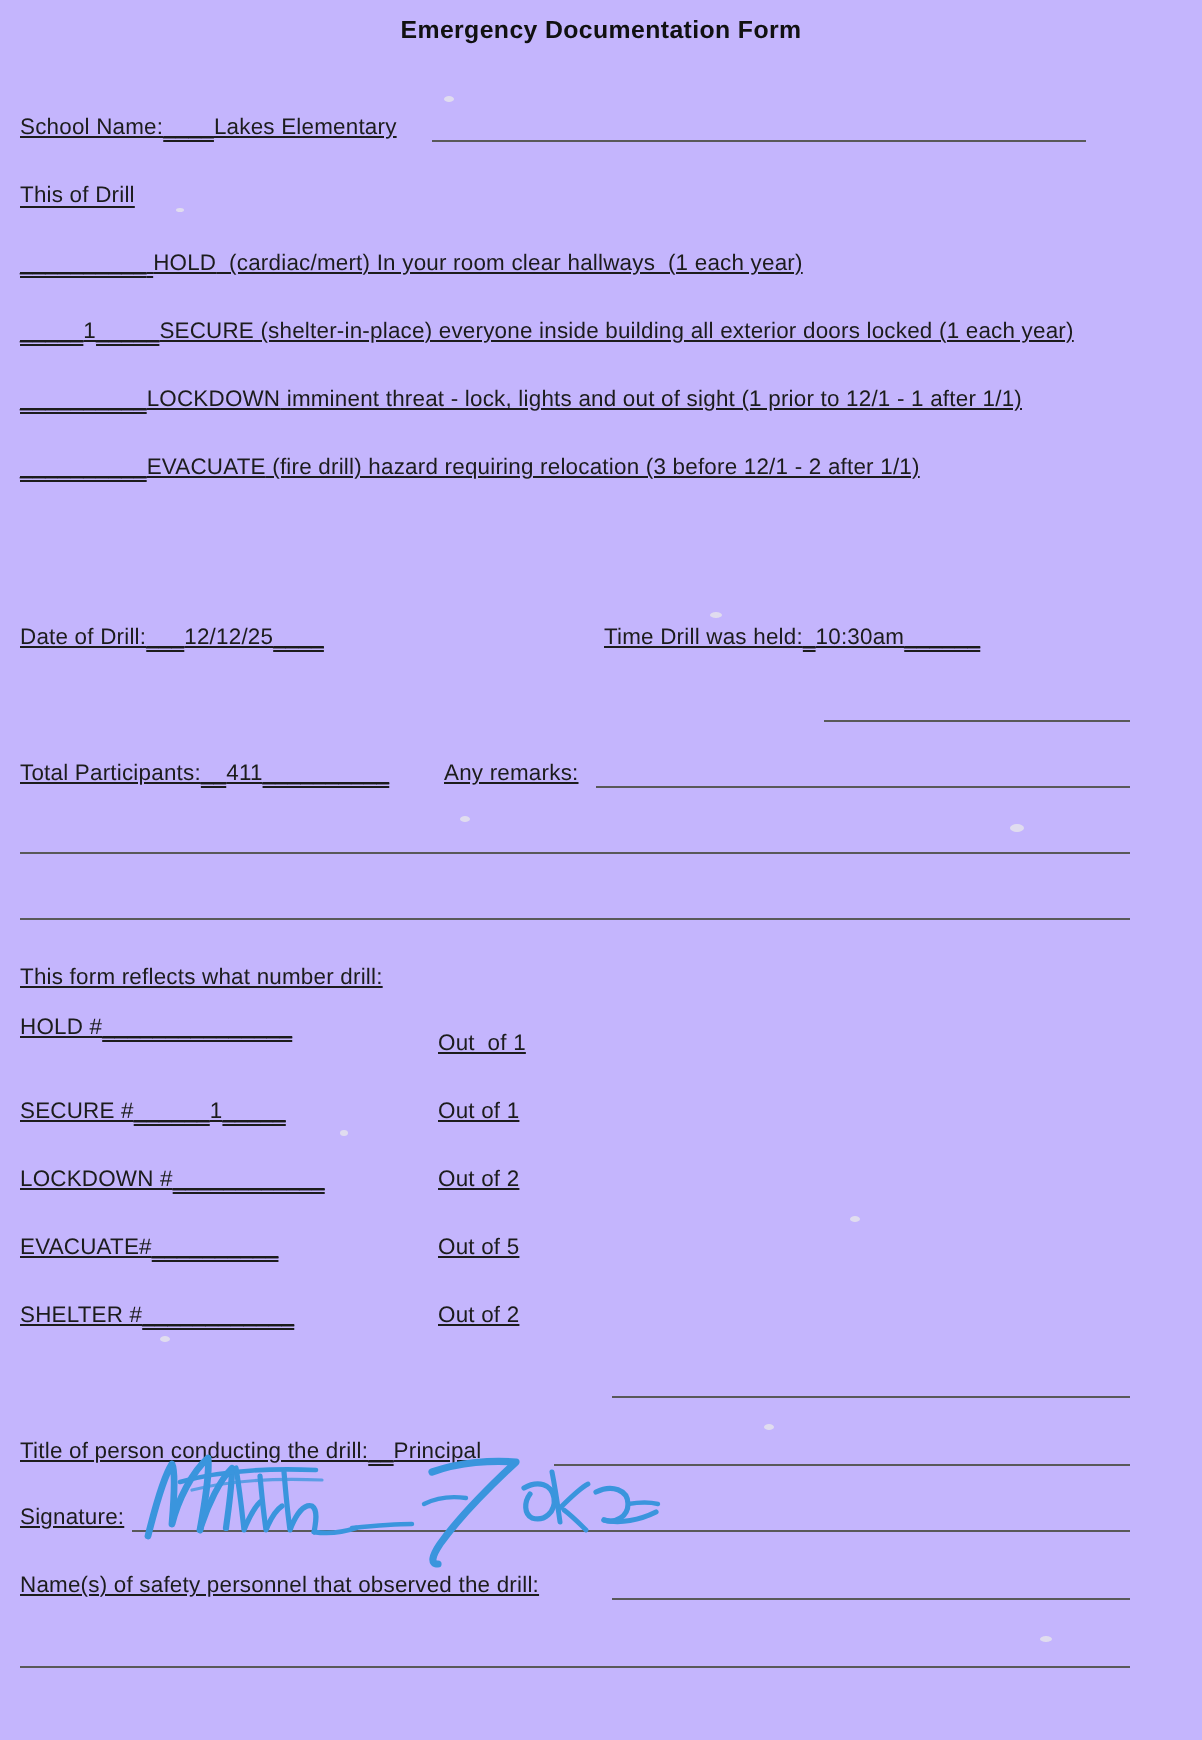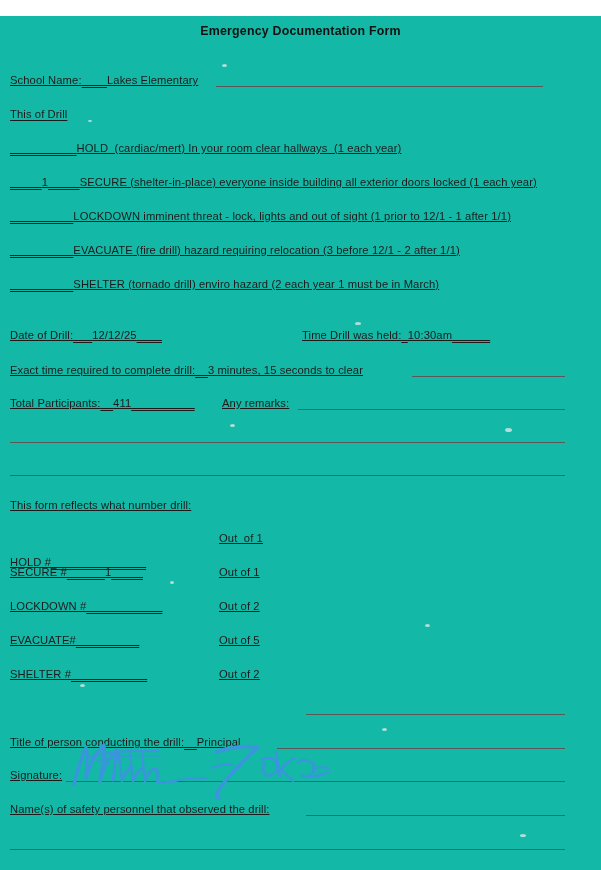--- a/index.html
+++ b/index.html
@@ -13,22 +13,21 @@
     height: 870px;
     position: relative;
     font-family: "Liberation Sans", sans-serif;
     color: #1a1a1a;
     overflow: hidden;
   }
 
   .page {
     position: absolute;
     inset: 0;
-    background: #14b8a6;
-    margin-top: 16px;
+    background: #c4b5fd;
   }
 
   
   .t {
     position: absolute;
     white-space: pre;
     font-size: 11.2px;
     line-height: 13px;
     color: #1c1c1c;
     letter-spacing: 0.01em;
@@ -98,39 +97,37 @@
   <div class="t underline-label" style="left:10px; top:92px;">This of Drill</div>
 
   <div class="t" style="left:10px; top:126px;"><span class="u">__________</span><span></span><span class="u"> </span><span>HOLD</span><span>  (cardiac/mert) In your room clear hallways  (1 each year)</span></div>
 
   <div class="t" style="left:10px; top:160px;"><span class="u">_____</span><span>1</span><span class="u">_____</span><span>SECURE</span><span> (shelter-in-place) everyone inside building all exterior doors locked (1 each year)</span></div>
 
   <div class="t" style="left:10px; top:194px;"><span class="u">__________</span><span>LOCKDOWN</span><span> imminent threat - lock, lights and out of sight (1 prior to 12/1 - 1 after 1/1)</span></div>
 
   <div class="t" style="left:10px; top:228px;"><span class="u">__________</span><span>EVACUATE</span><span> (fire drill) hazard requiring relocation (3 before 12/1 - 2 after 1/1)</span></div>
 
-  <div class="t" style="left:10px; top:262px;"><span class="u">__________</span><span>SHELTER</span><span> (tornado drill) enviro hazard (2 each year 1 must be in March)</span></div>
 
   <div class="t" style="left:10px; top:313px;"><span>Date of Drill:</span><span class="u">___</span><span>12/12/25</span><span class="u">____</span></div>
 
   <div class="t" style="left:302px; top:313px;"><span>Time Drill was held:</span><span class="u">_</span><span>10:30am</span><span class="u">______</span></div>
 
-  <div class="t" style="left:10px; top:348px;"><span>Exact time required to complete drill:</span><span class="u">__</span><span>3 minutes, 15 seconds to clear</span></div>
   <div class="rule" style="left:412px; top:360px; width:153px;"></div>
 
   <div class="t" style="left:10px; top:381px;"><span>Total Participants:</span><span class="u">__</span><span>411</span><span class="u">__________</span></div>
   <div class="t" style="left:222px; top:381px;">Any remarks:</div>
   <div class="rule" style="left:298px; top:393px; width:267px;"></div>
 
   <div class="rule" style="left:10px; top:426px; width:555px;"></div>
   <div class="rule" style="left:10px; top:459px; width:555px;"></div>
 
   <div class="t" style="left:10px; top:483px;">This form reflects what number drill:</div>
 
-  <div class="t" style="left:10px; top:540px;"><span>HOLD #</span><span class="u">_______________</span></div>
+  <div class="t" style="left:10px; top:508px;"><span>HOLD #</span><span class="u">_______________</span></div>
   <div class="t" style="left:219px; top:516px;">Out  of 1</div>
 
   <div class="t" style="left:10px; top:550px;"><span>SECURE #</span><span class="u">______</span><span>1</span><span class="u">_____</span></div>
   <div class="t" style="left:219px; top:550px;">Out of 1</div>
 
   <div class="t" style="left:10px; top:584px;"><span>LOCKDOWN #</span><span class="u">____________</span></div>
   <div class="t" style="left:219px; top:584px;">Out of 2</div>
 
   <div class="t" style="left:10px; top:618px;"><span>EVACUATE#</span><span class="u">__________</span></div>
   <div class="t" style="left:219px; top:618px;">Out of 5</div>

